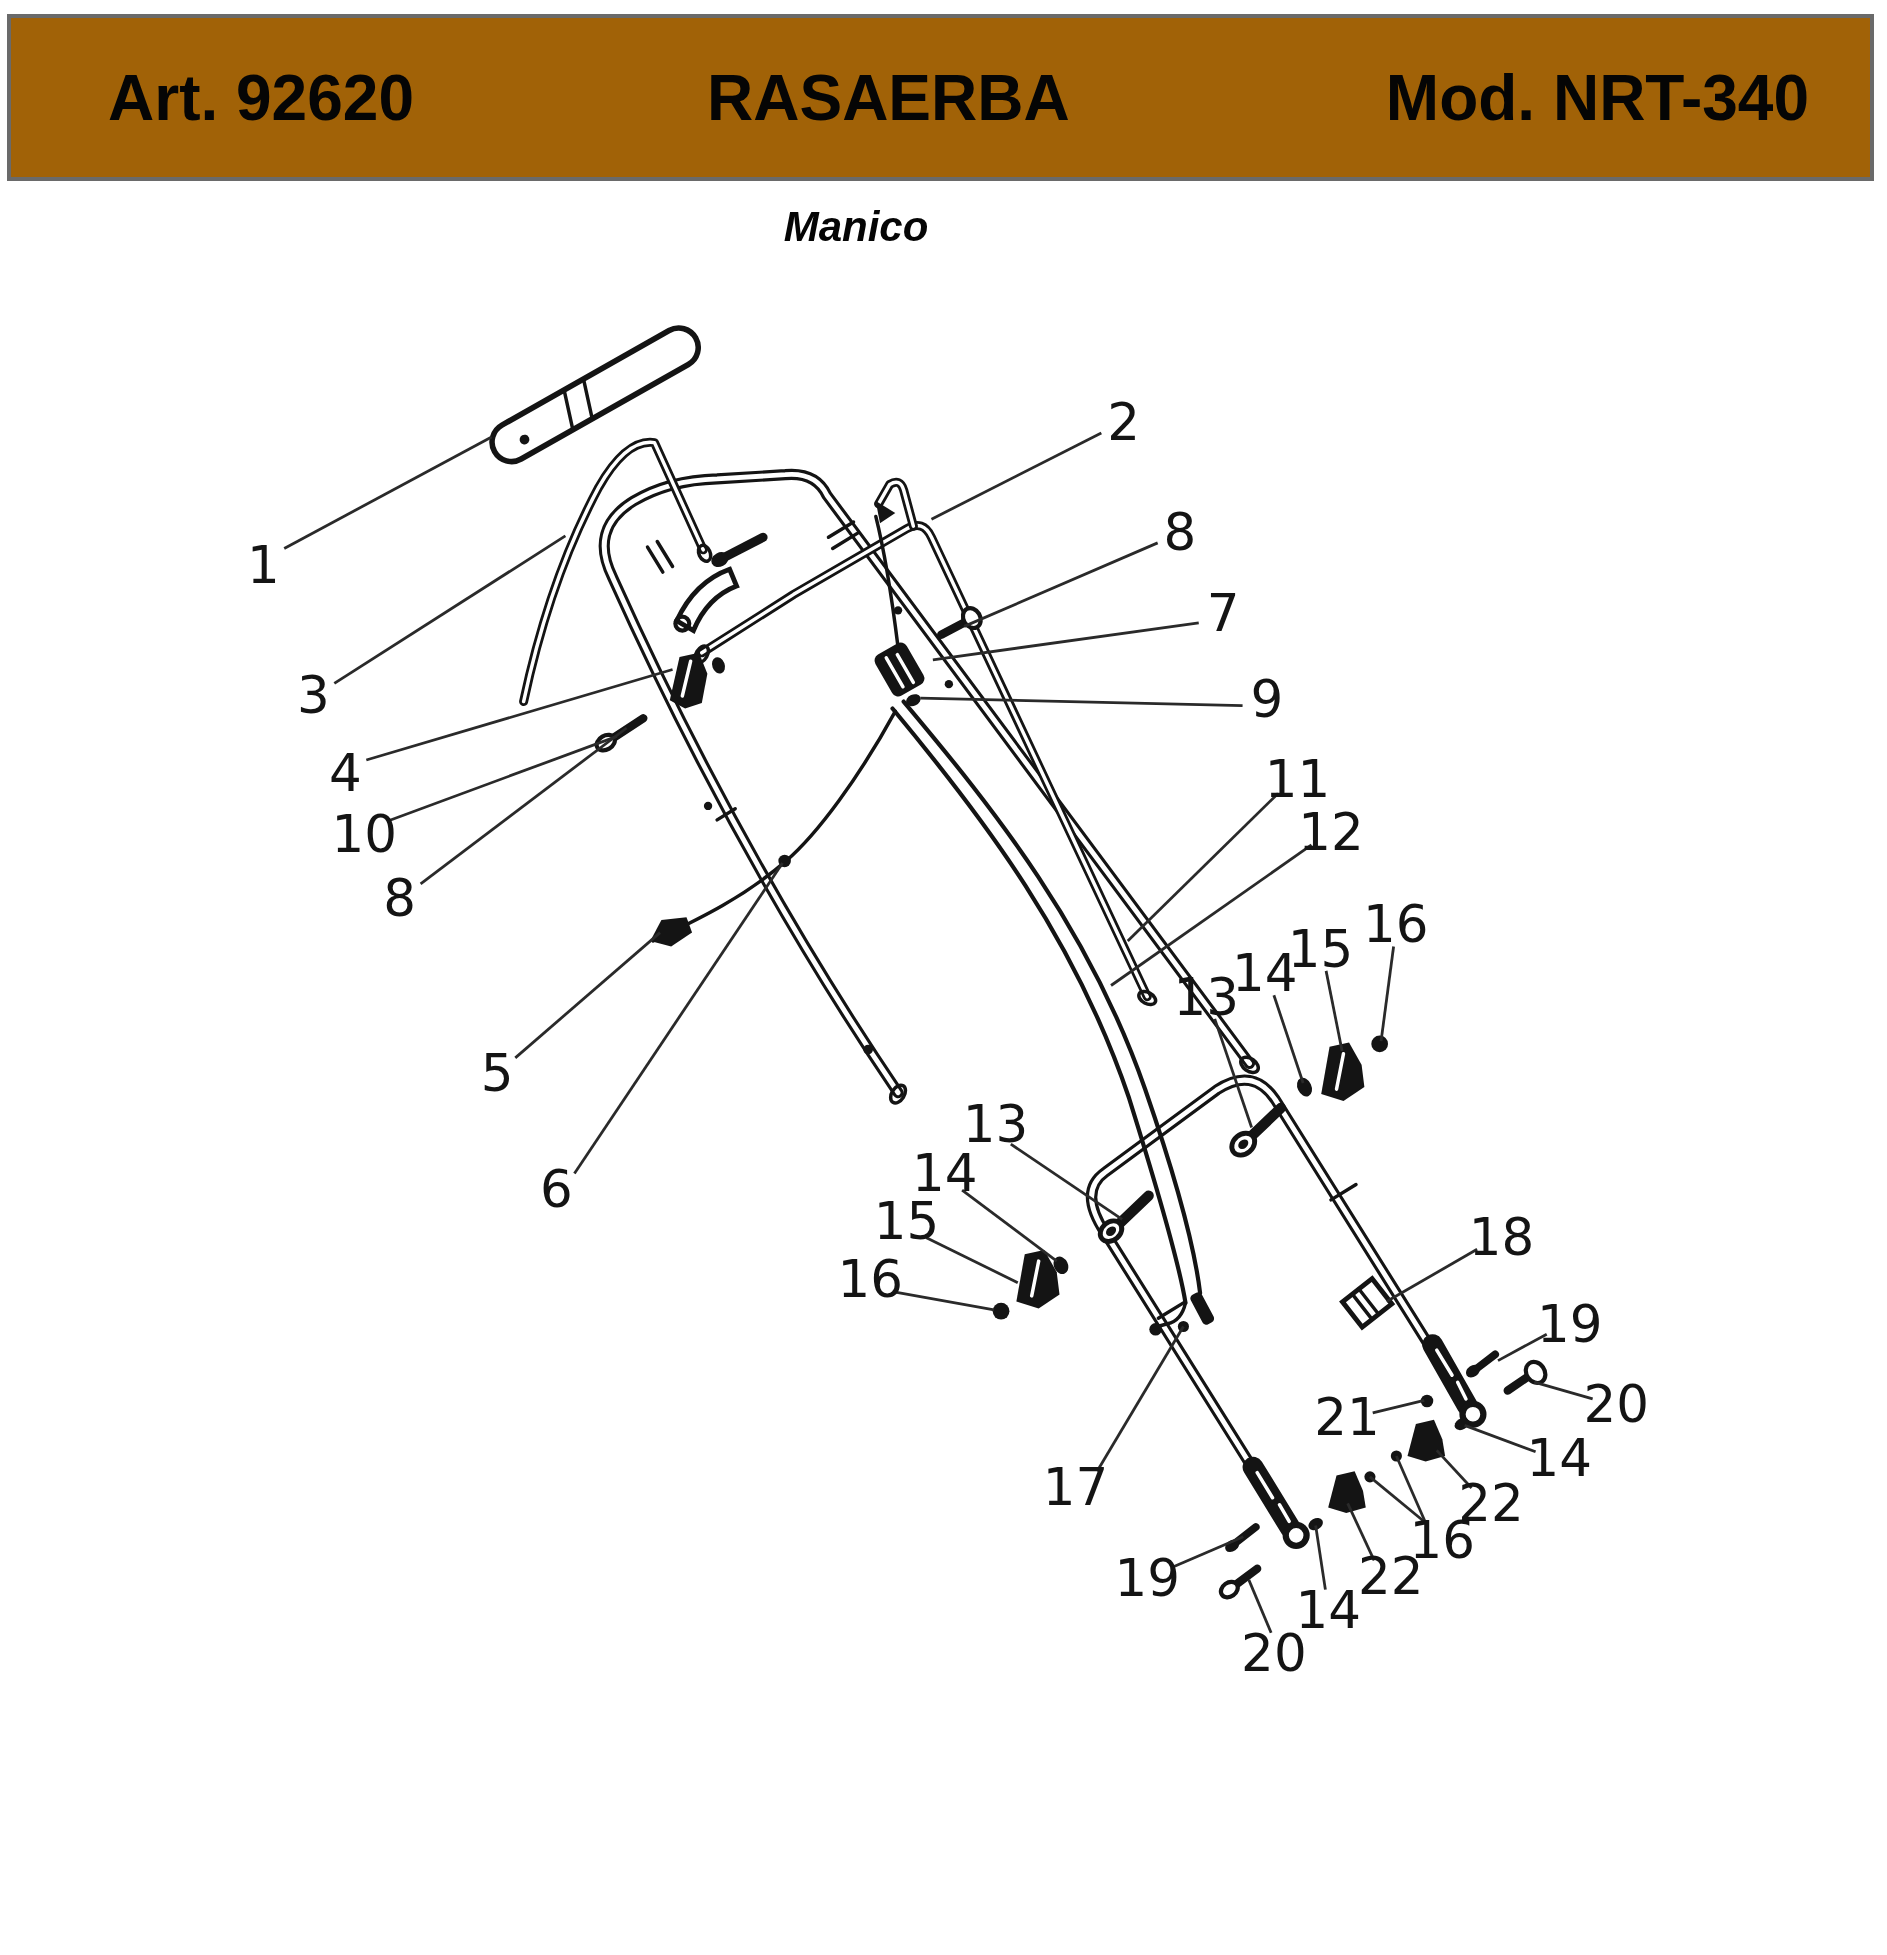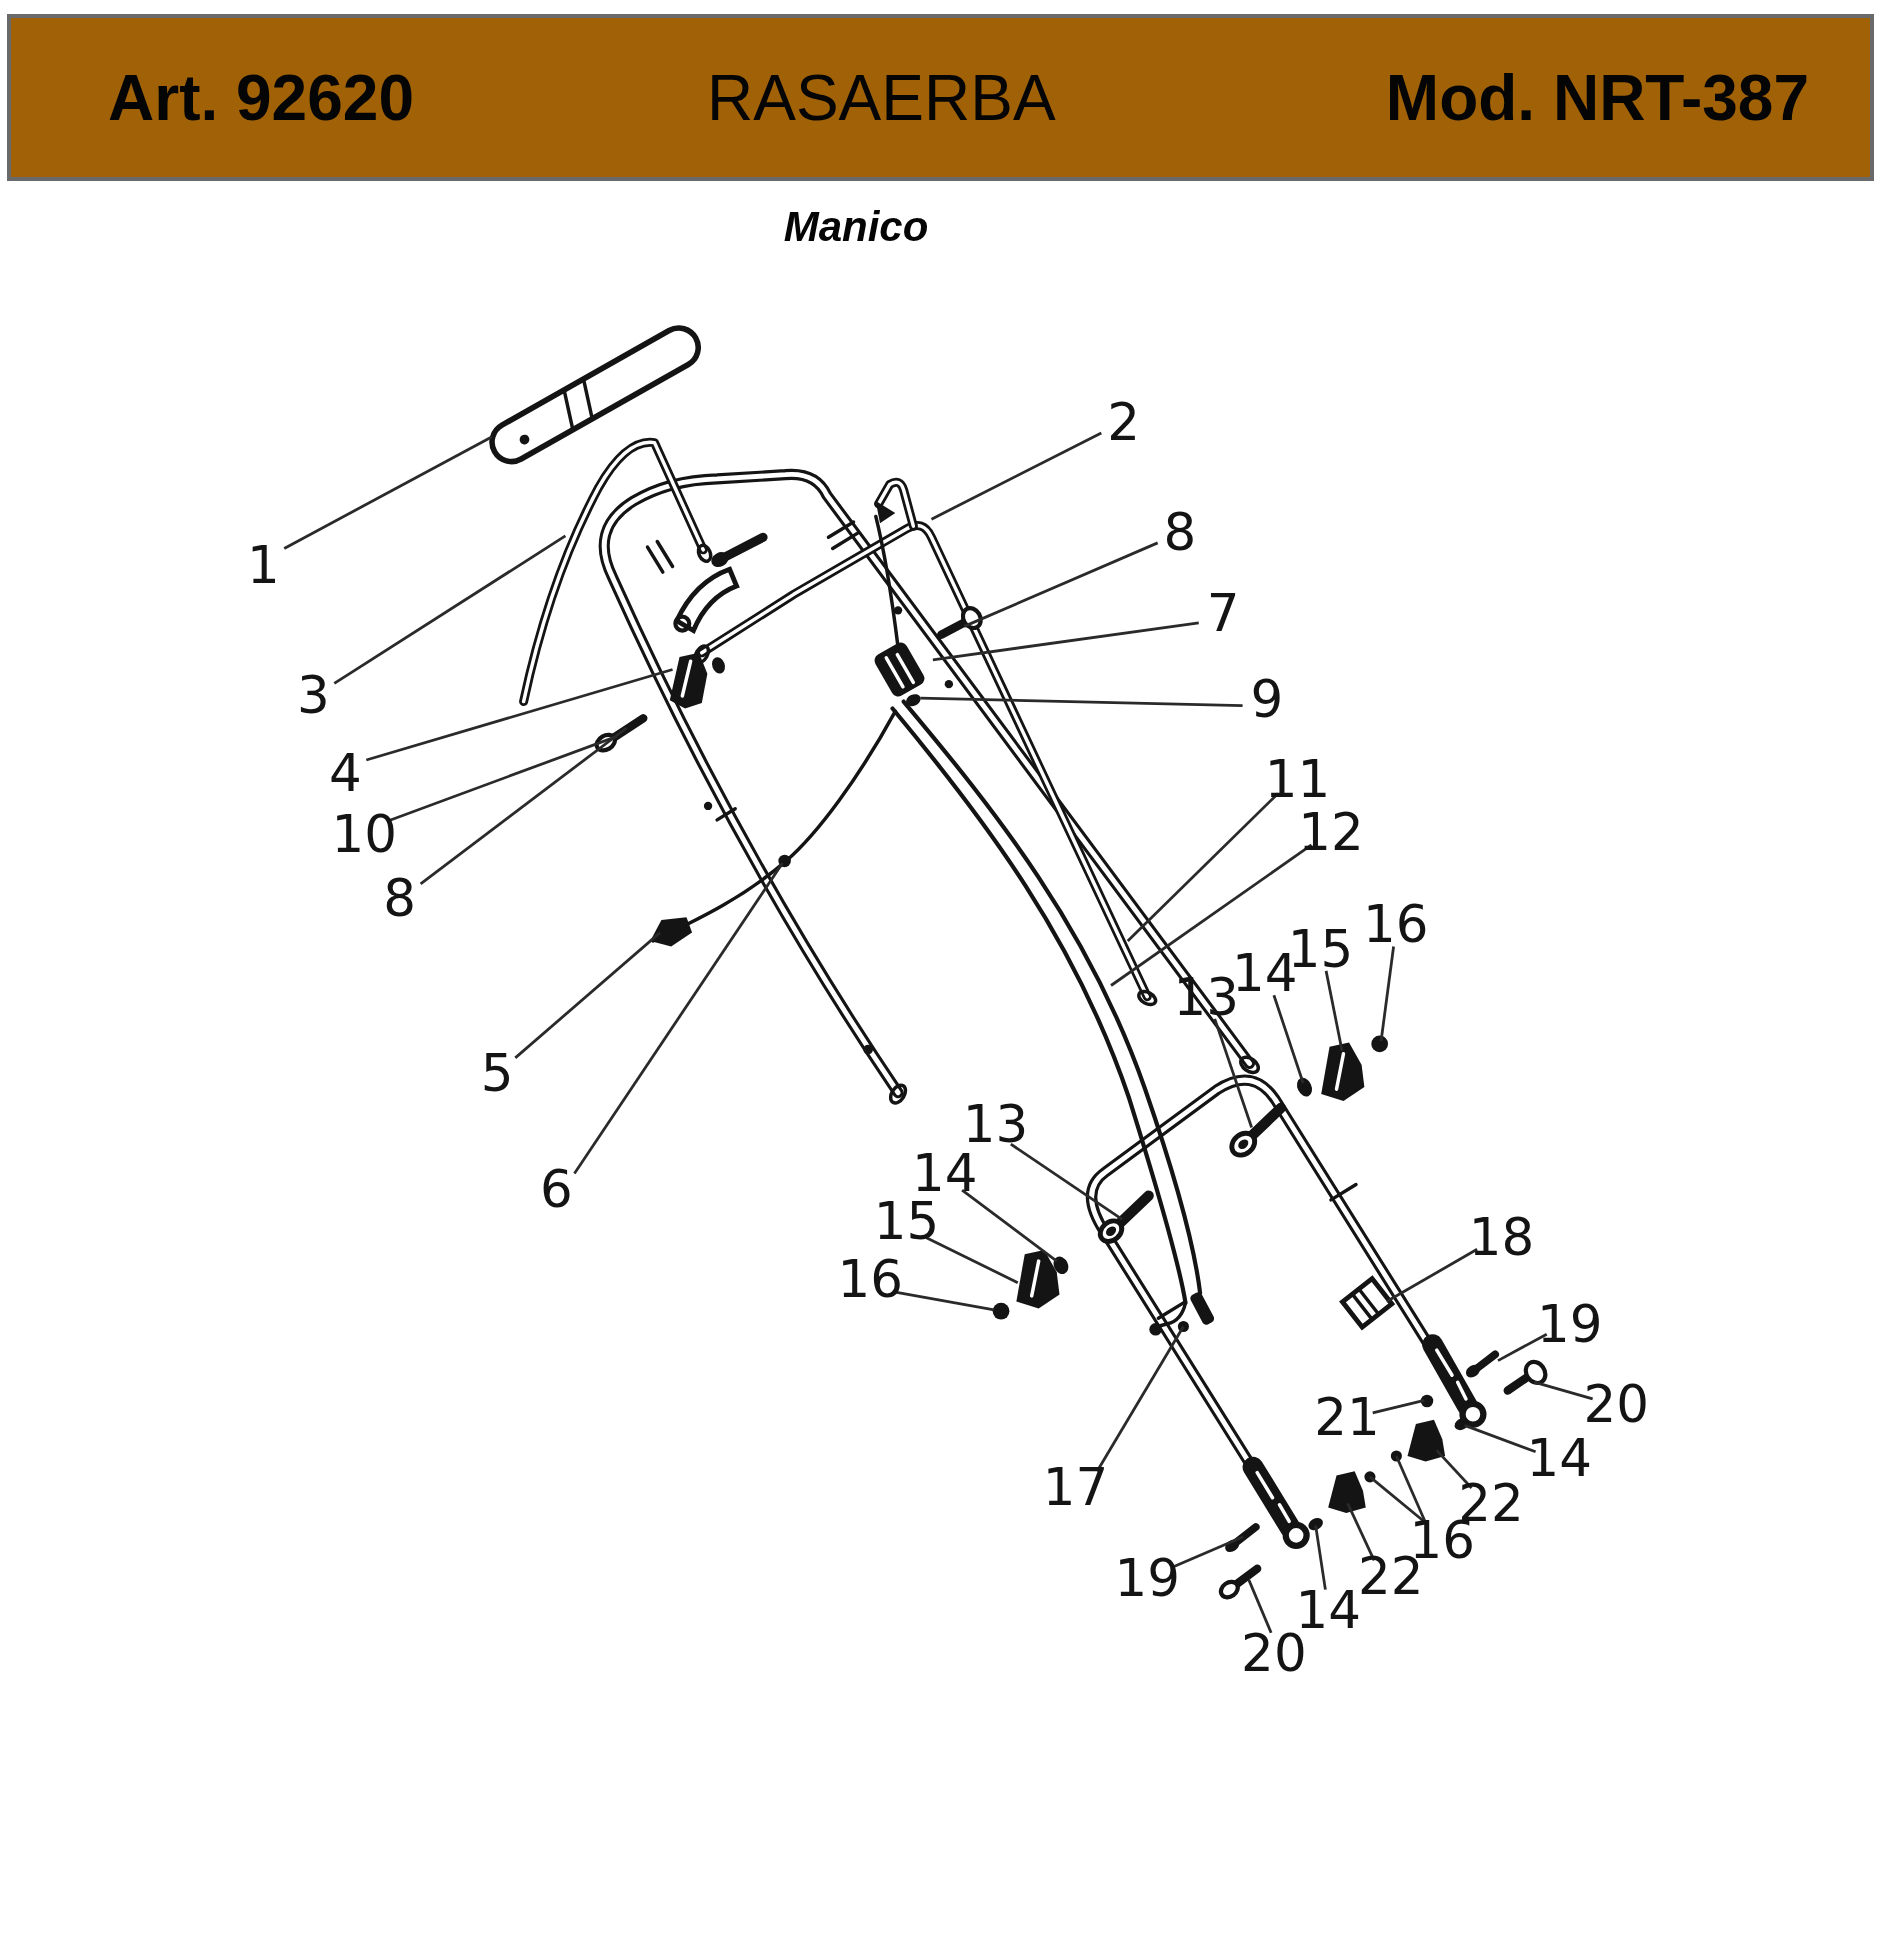--- a/index.html
+++ b/index.html
@@ -3,21 +3,21 @@
 <meta charset="utf-8">
 <style>
   html,body{margin:0;padding:0;background:#ffffff;}
   body{width:1888px;height:1955px;position:relative;font-family:"Liberation Sans",sans-serif;}
   .band{
     position:absolute;left:7px;top:14px;width:1867px;height:167px;
     background:#a16207;border:4.2px solid #6a6a6a;box-sizing:border-box;
     display:flex;align-items:center;
   }
   .band .art{position:absolute;left:97px;font-size:64px;font-weight:bold;color:#050505;}
-  .band .prod{position:absolute;left:696px;font-size:64px;font-weight:normal;color:#050505;}
+  .band .prod{position:absolute;left:696px;font-size:64px;font-weight:bold;color:#050505;}
   .band .mod{position:absolute;right:61px;font-size:64px;font-weight:bold;color:#050505;}
   .pagetitle{
     position:absolute;left:0;top:203px;width:1712px;text-align:center;
     font-size:42px;font-weight:bold;color:#050505;font-style:italic;
   }
   svg{position:absolute;left:0;top:0;}
   .tube-o{fill:none;stroke:#141414;stroke-width:16;stroke-linecap:round;stroke-linejoin:round;}
   .tube-i{fill:none;stroke:#ffffff;stroke-width:7;stroke-linecap:round;stroke-linejoin:round;}
   .thin-o{fill:none;stroke:#141414;stroke-width:13;stroke-linecap:round;stroke-linejoin:round;}
   .thin-i{fill:none;stroke:#ffffff;stroke-width:5;stroke-linecap:round;stroke-linejoin:round;}
@@ -30,21 +30,21 @@
   .leader{stroke:#2a2a2a;stroke-width:4;fill:none;}
   .callout-num{font-family:"DejaVu Sans","Liberation Sans",sans-serif;font-size:74px;fill:#141414;
     text-anchor:middle;dominant-baseline:central;}
 </style>
 </head>
 <body>
 
 <div class="band">
   <span class="art">Art. 92620</span>
   <span class="prod">RASAERBA</span>
-  <span class="mod">Mod. NRT-387</span>
+  <span class="mod">Mod. NRT-340</span>
 </div>
 
 <div class="pagetitle">Manico</div>
 
 <svg id="diagram-svg" width="1888" height="1955" viewBox="0 0 2712 2809" xmlns="http://www.w3.org/2000/svg">
 
   <g>
     <path class="tube-o" d="M 1290,1570 Q 1060,1230 880,830 Q 845,760 910,720 Q 960,690 1030,688 L 1128,682 Q 1172,678 1188,712 L 1795,1528"></path>
     <path class="tube-i" d="M 1290,1570 Q 1060,1230 880,830 Q 845,760 910,720 Q 960,690 1030,688 L 1128,682 Q 1172,678 1188,712 L 1795,1528"></path>
     <ellipse cx="1290" cy="1572" rx="9" ry="14" transform="rotate(32 1290 1572)" fill="none" stroke="#141414" stroke-width="5"></ellipse>

